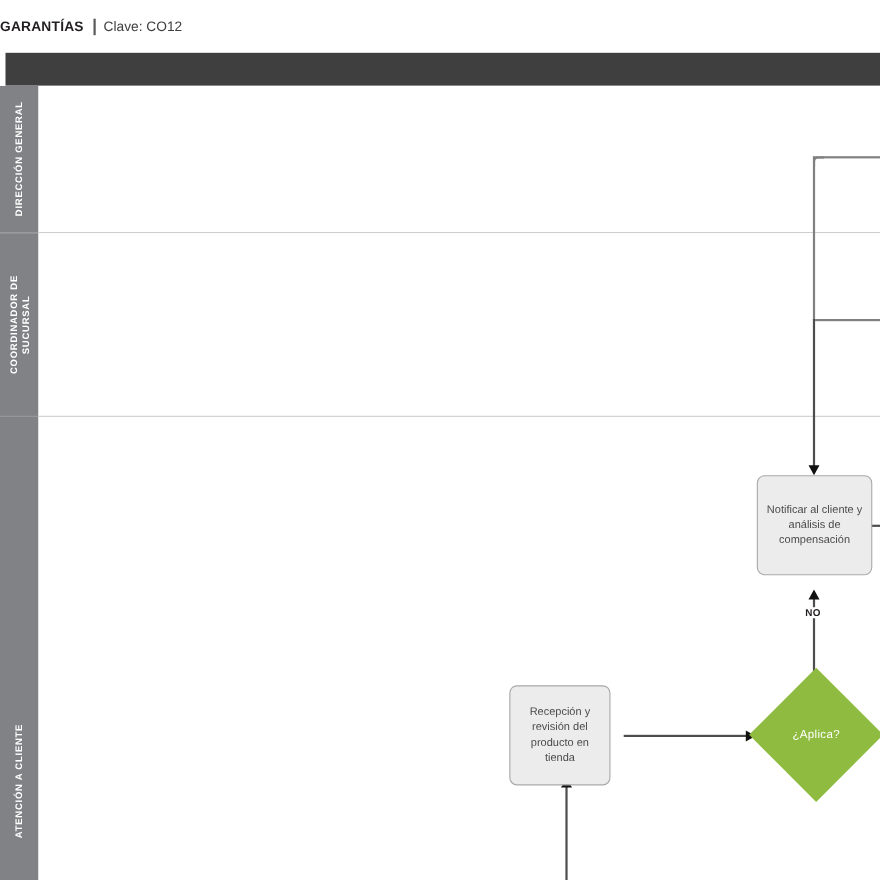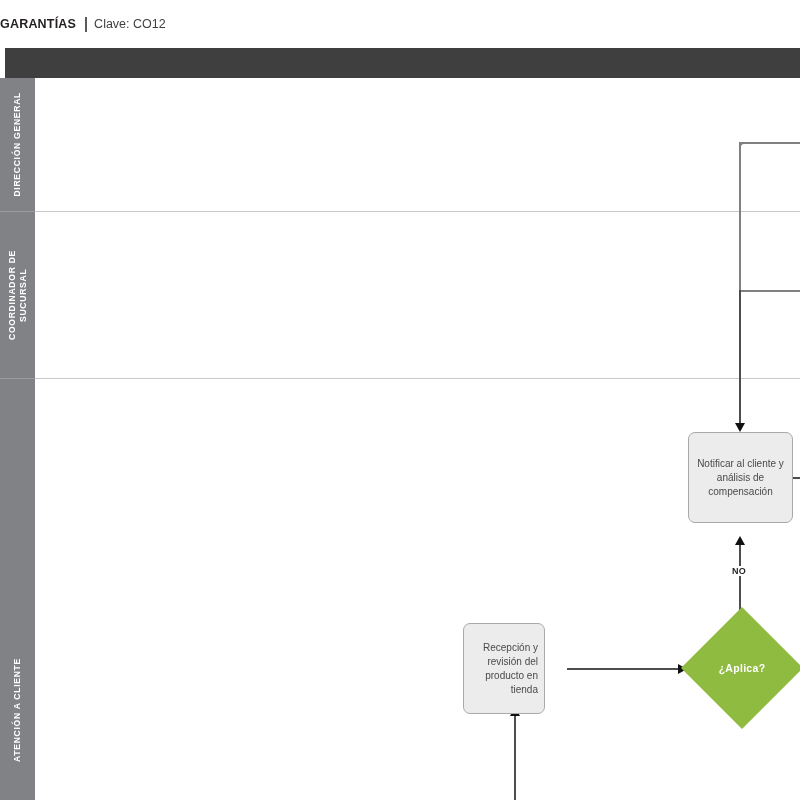--- a/index.html
+++ b/index.html
@@ -128,21 +128,21 @@
     width: 100%; height: 100%;
     background: #8fbc40;
     transform: rotate(45deg) scale(0.707);
     transform-origin: center center;
   }
   .node-diamond .dm-label {
     position: relative;
     z-index: 2;
     color: #ffffff;
     font-size: 10.5px;
-    font-weight: bold;
+    font-weight: normal;
     letter-spacing: 0.3px;
     text-align: right;
   }
 
   
   .conn {
     position: absolute;
     background: #4d4d4d;
   }
   .conn.h { height: 2px; }
@@ -222,35 +222,35 @@
   <div class="conn h light" style="left:741px; top:212px; width:59px;"></div>
 
   <div class="conn v light" style="left:739px; top:64px; height:149px;"></div>
   <div class="conn v" style="left:739px; top:212px; height:135px;"></div>
   <div class="arrowhead arrow-down" style="left:735px; top:345px;"></div>
 
   <div class="conn h" style="left:790px; top:399px; width:10px;"></div>
 
   <div class="conn v" style="left:739px; top:466px; height:89px;"></div>
   <div class="arrowhead arrow-up" style="left:735px; top:458px;"></div>
-  <div class="edge-label" style="left:730px; top:488px;">NO</div>
+  <div class="edge-label" style="left:730px; top:474px;">NO</div>
 
   <div class="conn h" style="left:567px; top:590px; width:115px;"></div>
   <div class="arrowhead arrow-right" style="left:678px; top:586px;"></div>
 
   <div class="conn h" style="left:793px; top:590px; width:7px;"></div>
 
   <div class="conn v" style="left:514px; top:636px; height:86px;"></div>
   <div class="arrowhead arrow-up" style="left:510px; top:629px;"></div>
 
   <div class="node-box" style="left:688px; top:354px; width:105px; height:91px;">
     <span>Notificar al cliente y análisis de compensación</span>
   </div>
 
-  <div class="node-box" style="left:463px; top:545px; width:82px; height:91px;text-align:right;">
+  <div class="node-box" style="left:463px; top:545px; width:92px; height:91px;">
     <span>Recepción y revisión del producto en tienda</span>
   </div>
 
   <div class="node-diamond" style="left:681px; top:529px; width:122px; height:122px;">
     <span class="dm-shape"></span>
     <span class="dm-label">¿Aplica?</span>
   </div>
 
 </div>
 

